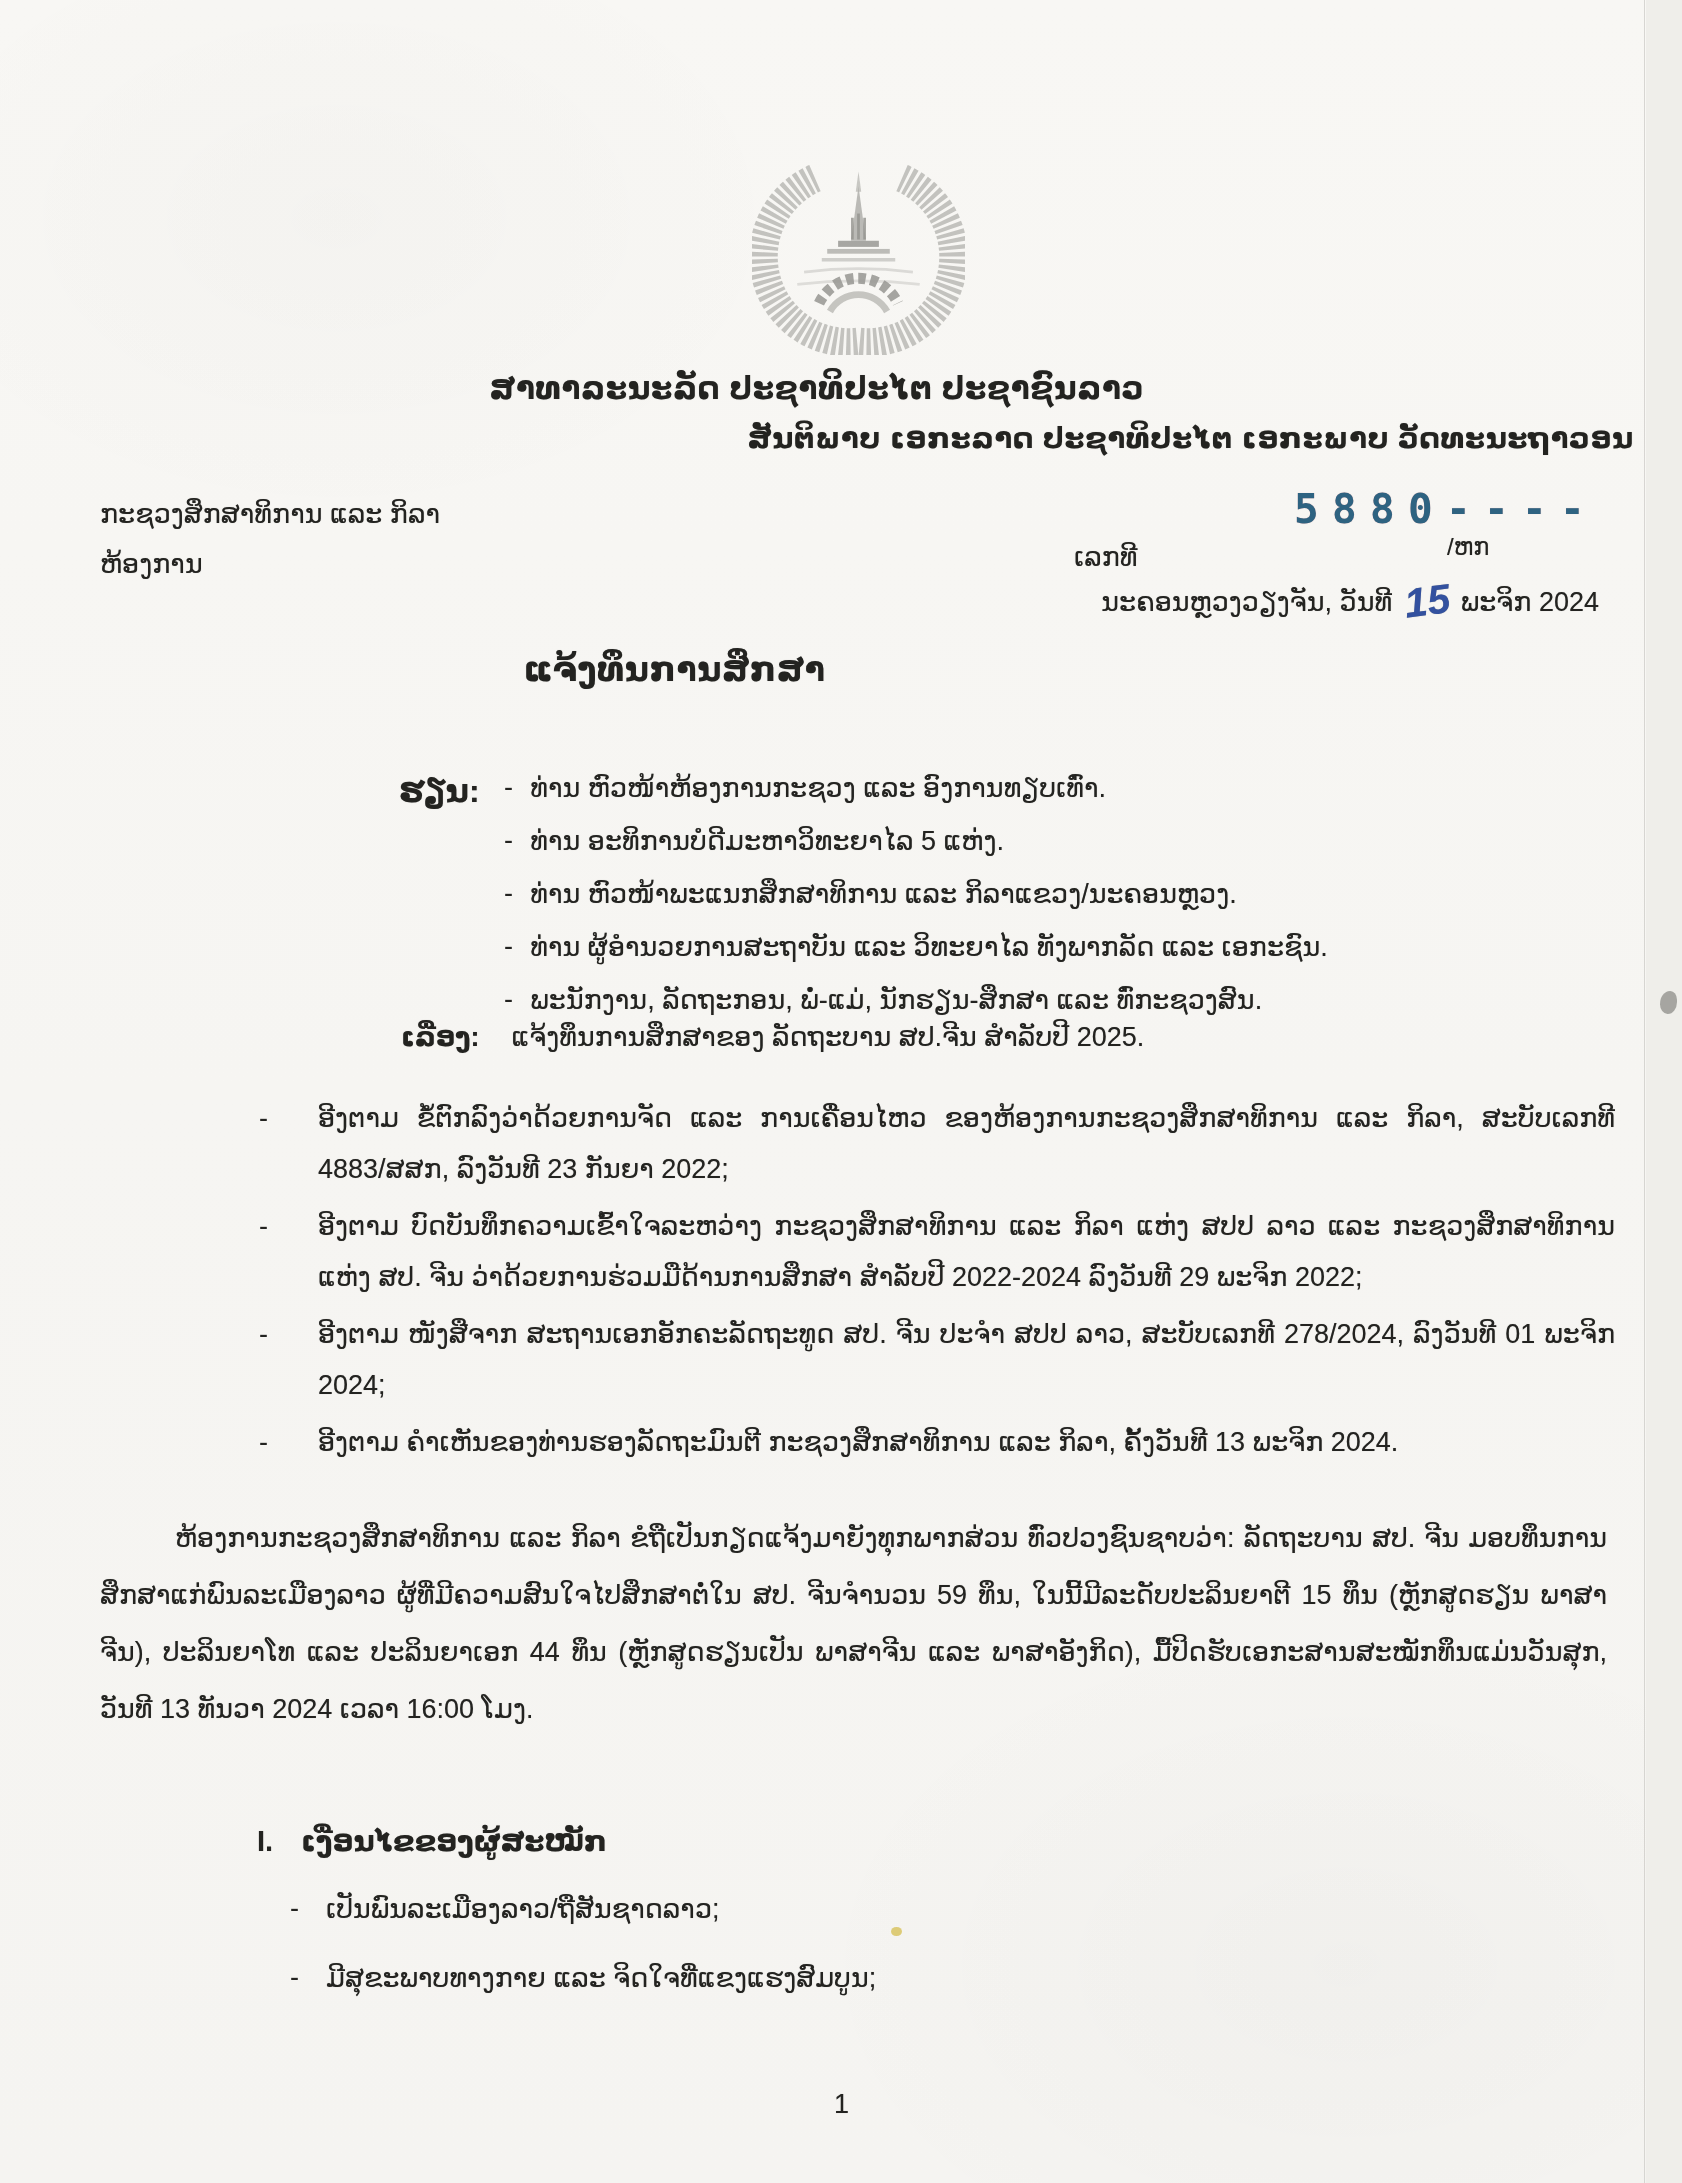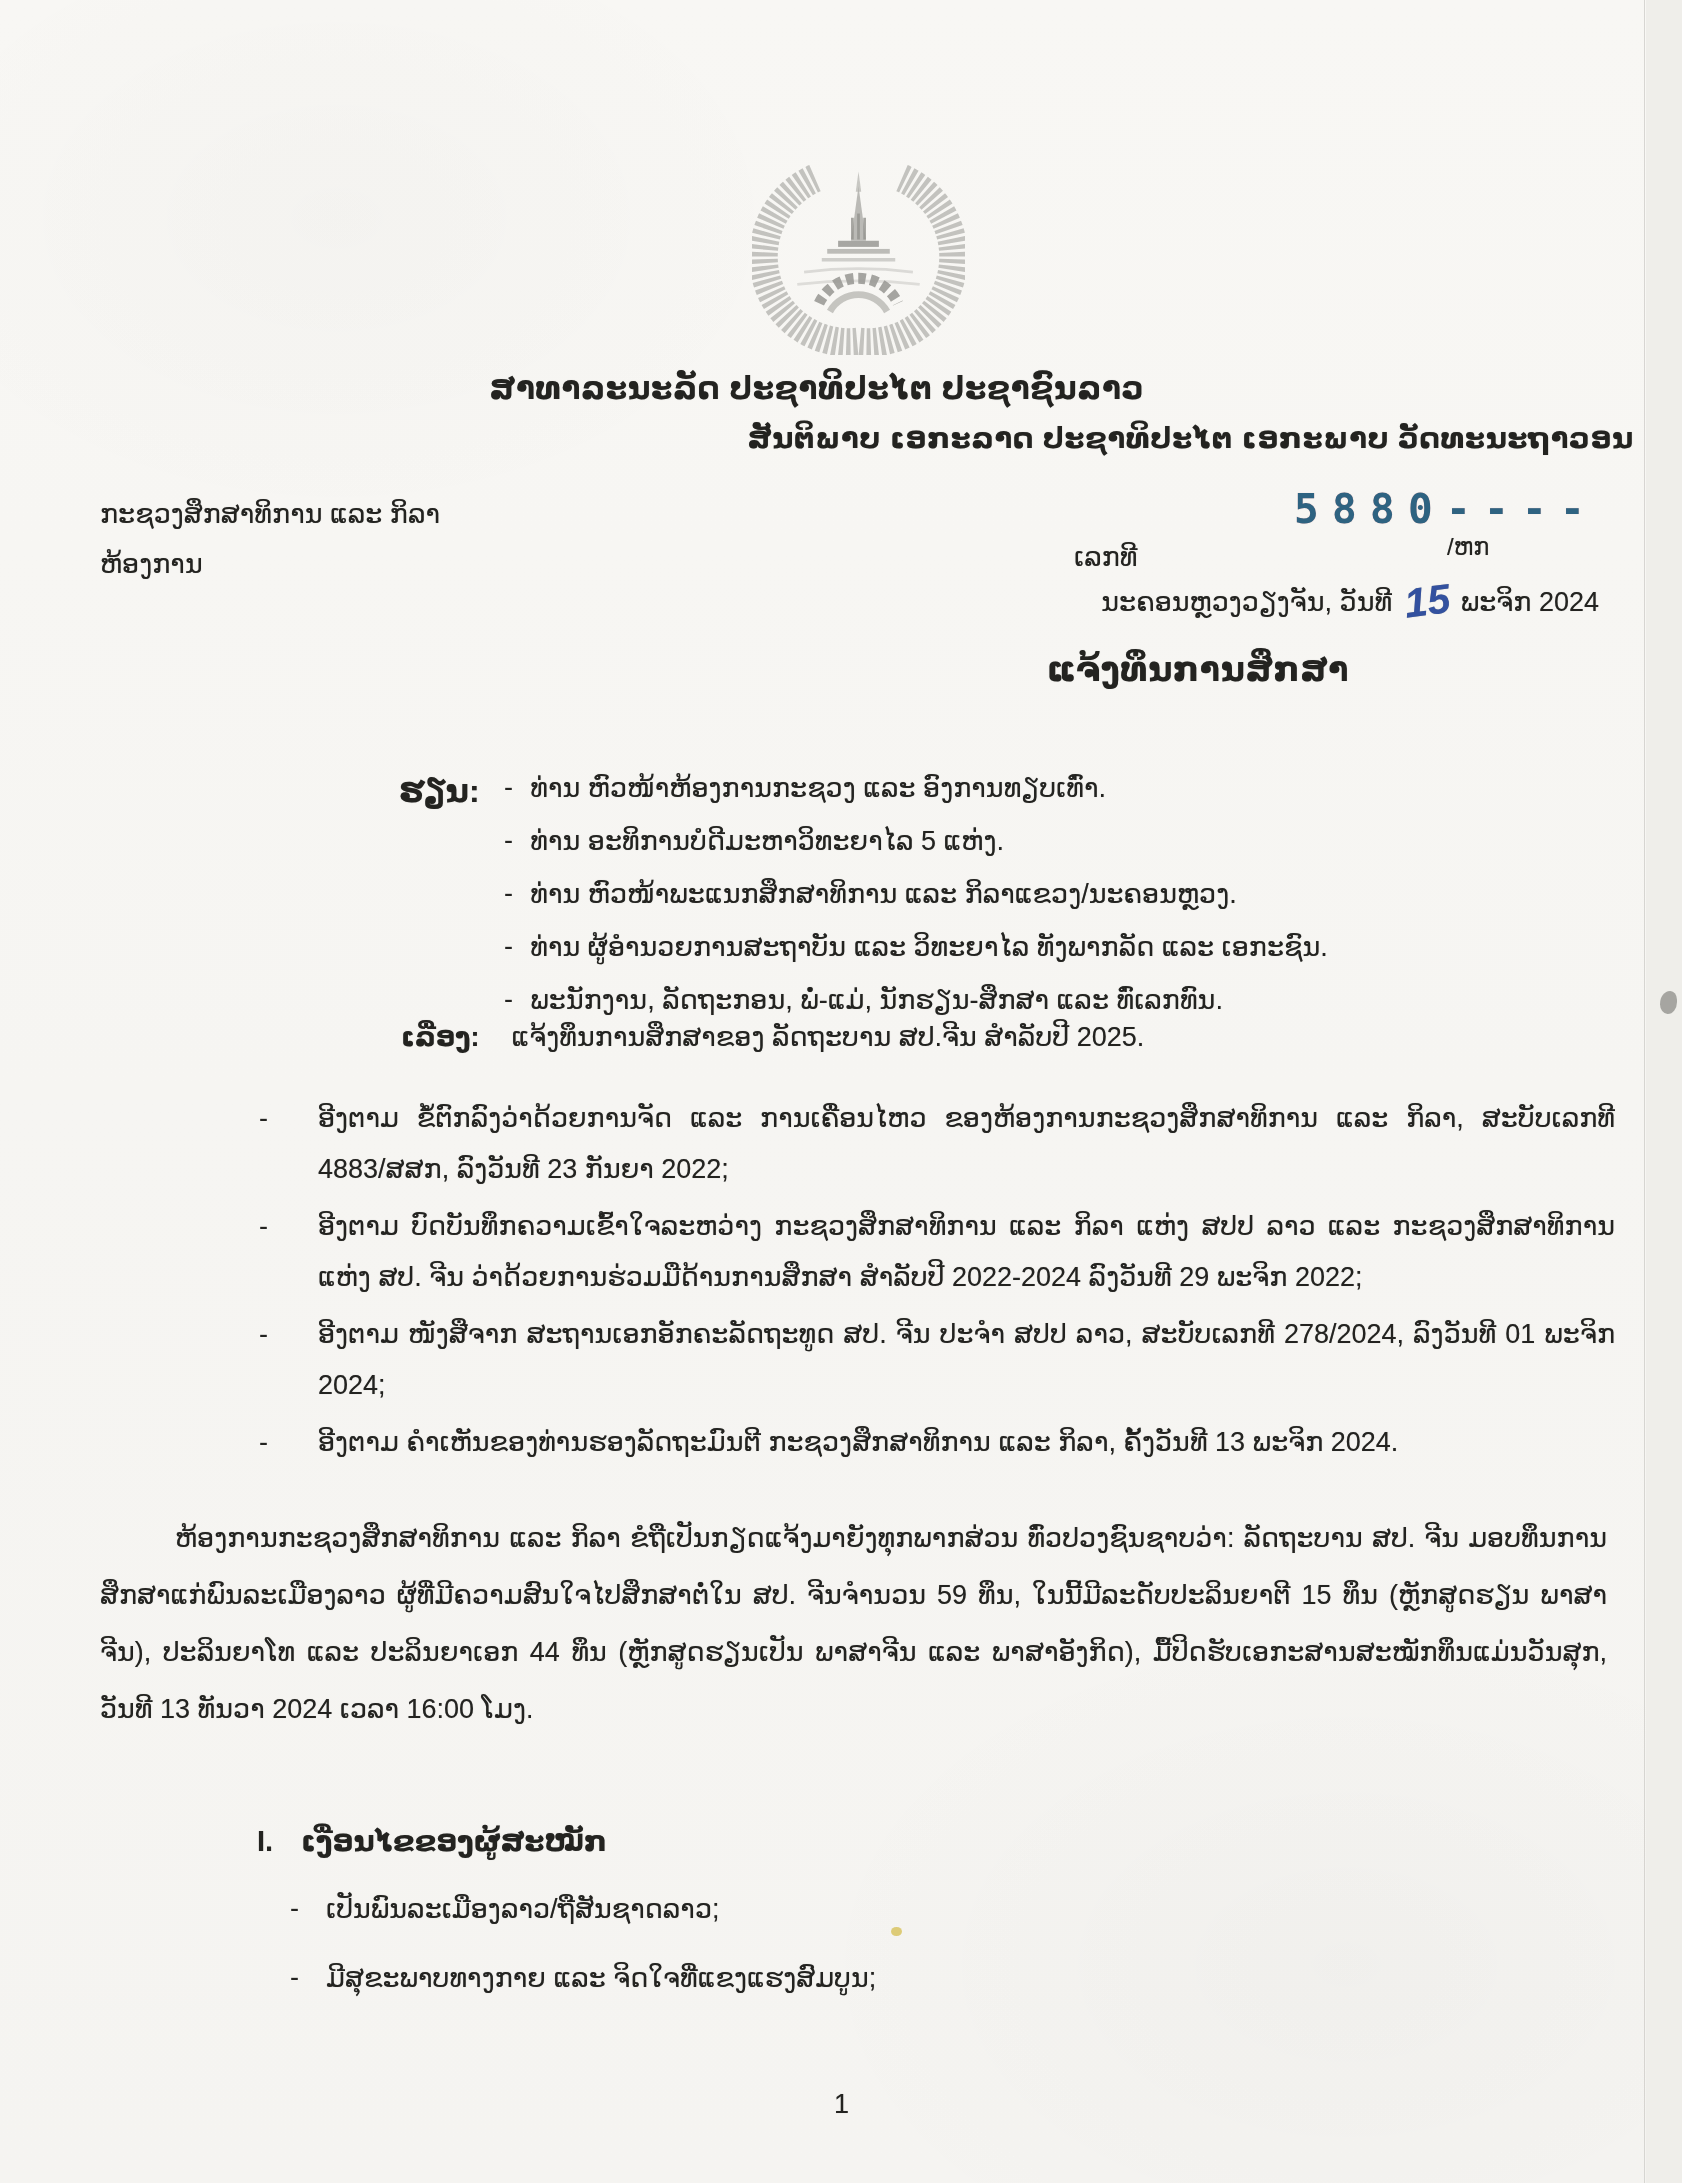--- a/index.html
+++ b/index.html
@@ -48,21 +48,21 @@
     text-shadow:0 0 0.7px rgba(200,60,60,.5);
   }
   .ref-label{left:1074px;top:541px;font-size:27px;}
   .ref-suffix{left:1447px;top:533px;font-size:24px;}
   .dateline{left:0;width:1599px;top:586px;text-align:right;font-size:27px;}
   .hand15{
     display:inline-block;font-size:41px;font-weight:700;font-style:italic;
     transform:rotate(-7deg) translateY(4px);line-height:0;
     padding:0 4px;
   }
-  .doc-title{left:0;width:1349px;top:650px;text-align:right;font-weight:700;font-size:33px;letter-spacing:0.7px;}
+  .doc-title{left:0;width:1349px;top:650px;text-align:center;font-weight:700;font-size:33px;letter-spacing:0.7px;}
   .to-label{left:399px;top:772px;font-size:32px;font-weight:700;}
   .to-list{position:absolute;left:504px;top:772px;}
   .to-row{display:flex;gap:17.3px;font-size:27px;height:53px;align-items:flex-start;}
   .subject{left:401px;top:1021px;font-size:27px;}
   .subject b{font-weight:700;margin-right:32px;}
   .refs{position:absolute;left:259px;top:1093px;width:1356px;}
   .ref-item{display:flex;gap:0;margin-bottom:6px;}
   .ref-dash{width:59px;font-size:27px;line-height:51px;flex:0 0 59px;}
   .ref-text{flex:1;font-size:27px;line-height:51px;text-align:justify;}
   .para{
@@ -134,21 +134,21 @@
   <div class="to-row">
     <span>-</span>
     <span class="soft">ທ່ານ ຫົວໜ້າພະແນກສຶກສາທິການ ແລະ ກິລາແຂວງ/ນະຄອນຫຼວງ.</span>
   </div>
   <div class="to-row">
     <span>-</span>
     <span class="soft">ທ່ານ ຜູ້ອຳນວຍການສະຖາບັນ ແລະ ວິທະຍາໄລ ທັງພາກລັດ ແລະ ເອກະຊົນ.</span>
   </div>
   <div class="to-row">
     <span>-</span>
-    <span class="soft">ພະນັກງານ, ລັດຖະກອນ, ພໍ່-ແມ່, ນັກຮຽນ-ສຶກສາ ແລະ ທົ່ເລກທົນ.</span>
+    <span class="soft">ພະນັກງານ, ລັດຖະກອນ, ພໍ່-ແມ່, ນັກຮຽນ-ສຶກສາ ແລະ ທົ່ກະຊວງສົນ.</span>
   </div>
 </div>
 
 <div class="txt subject soft">
   <b>ເລື່ອງ:</b><span>ແຈ້ງທຶນການສຶກສາຂອງ ລັດຖະບານ ສປ.ຈີນ ສຳລັບປີ 2025.</span>
 </div>
 
 <div class="refs">
   <div class="ref-item">
     <span class="ref-dash">-</span>

